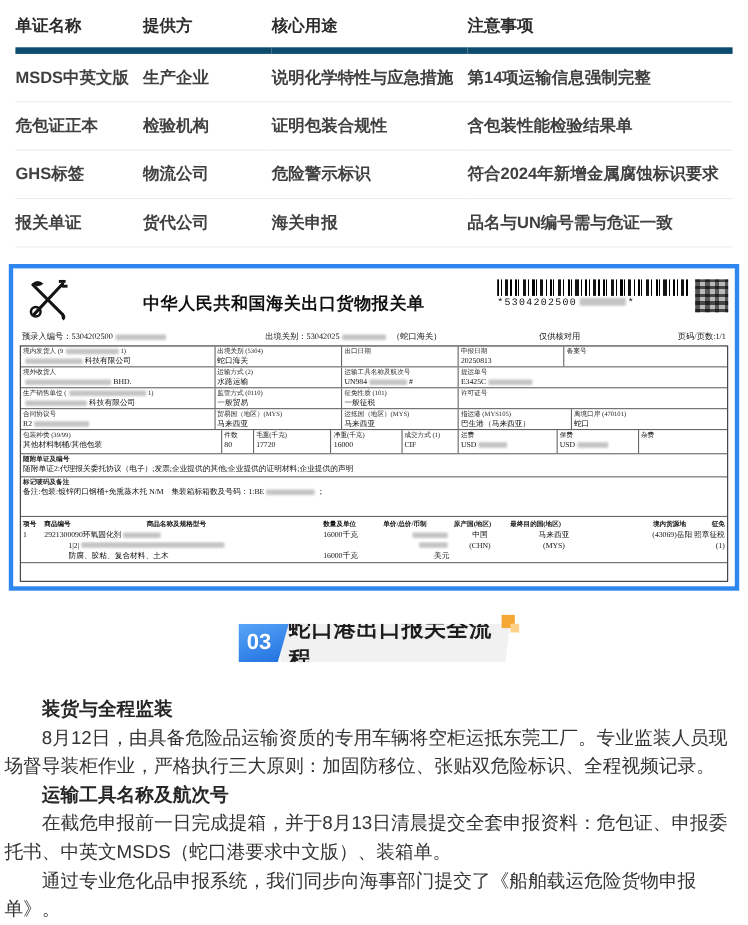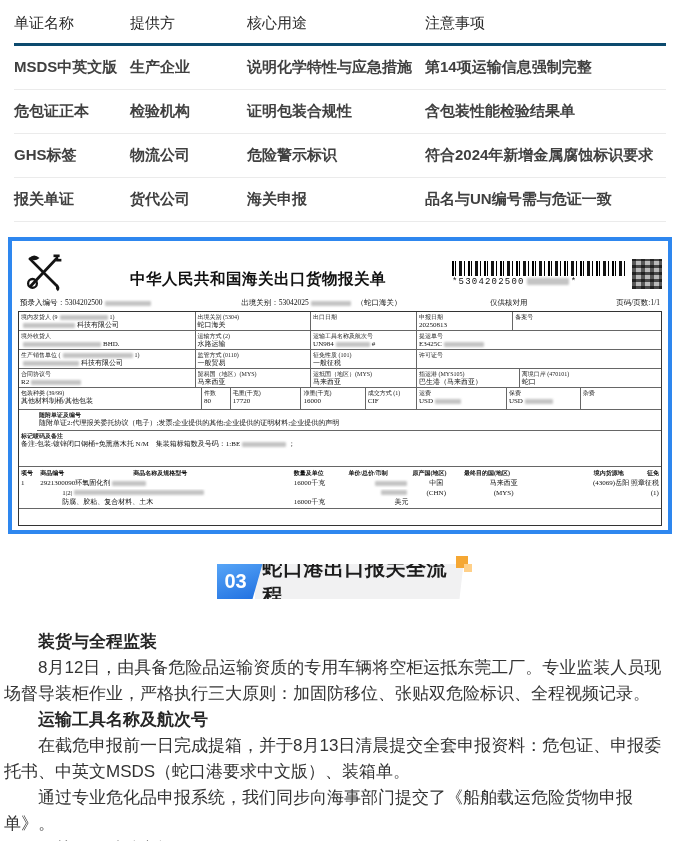--- a/index.html
+++ b/index.html
@@ -5,53 +5,53 @@
   * { box-sizing: border-box; }
   html,body { margin:0; padding:0; }
   body {
     width:680px; height:841px; overflow:hidden; background:#fff;
     font-family:"Liberation Sans", sans-serif;
   }
 
   
   .doc-table { width:652px; margin:6px 14px 0; border-collapse:collapse; table-layout:fixed; }
   .doc-table th {
-    text-align:left; font-size:15px; font-weight:normal; color:#2b2b2b;
-    padding:8px 4px 10px 0; border-bottom:3px solid #0c4a6e;
+    text-align:left; font-size:15px; font-weight:bold; color:#2b2b2b;
+    padding:8px 4px 10px 0; border-bottom:6px solid #0c4a6e;
   }
   .doc-table td {
     font-size:15px; color:#404040; padding:12px 4px 12px 0;
     border-bottom:1px solid #ebebeb; vertical-align:middle;font-weight:bold;
   }
 
   
   .frame {
     margin:15px 8px 0; border:4px solid var(--frame,#2e87ef); background:#fff;
     padding:3px 6px 4px; font-family:"Liberation Serif", serif; color:#111;
   }
-  .fhead { display:flex; align-items:center; height:52px; padding-top:4px; }
+  .fhead { display:flex; align-items:flex-start; height:52px; padding-top:4px; }
   .femblem { width:42px; height:42px; margin-left:4px; flex:0 0 auto; }
   .ftitle { flex:1; text-align:center; font-size:15.5px; font-weight:bold; padding-top:15px; letter-spacing:.5px; white-space:nowrap; }
   .fbar { width:175px; flex:0 0 auto; margin-top:3px; }
   .fbar-stripes { height:15px;
     background:repeating-linear-gradient(90deg,#000 0 2px,#fff 2px 3px,#000 3px 4px,#fff 4px 7px,#141414 7px 10px,#fff 10px 12px,#000 12px 13px,#fff 13px 16px); }
   .fbar-num { font-size:9px; letter-spacing:1.2px; white-space:nowrap; font-family:"Liberation Mono", monospace; margin-top:1px; }
   .fqr { width:30px; height:30px; flex:0 0 auto; margin:3px 0 0 5px;
     background:repeating-linear-gradient(0deg,rgba(70,70,70,.92) 0 3px,rgba(215,215,215,.9) 3px 7px),
                repeating-linear-gradient(90deg,#666 0 4px,#d8d8d8 4px 9px);
     background-blend-mode:multiply; filter:blur(.5px); }
   .fstrip { display:flex; justify-content:space-between; align-items:center; font-size:7.5px; padding:2px 2px 3px; white-space:nowrap; }
 
   .fgrid { border:1px solid #333; }
   .fr { display:flex; border-bottom:1px solid #666; }
   .fc { border-right:1px solid #666; padding:1px 2px; overflow:hidden; }
   .fc:last-child { border-right:none; }
   .fl { font-size:6px; color:#222; white-space:nowrap; line-height:8px; }
   .fv { font-size:7px; white-space:nowrap; line-height:9px; }
-  .h19 { height:19px;font-family:Liberation Serif, serif; } .h22 { height:22px; } .h21 { height:21px;margin-left:18px; } .h36 { height:36px; }
+  .h19 { height:19px;font-family:Liberation Serif, serif; } .h22 { height:22px; } .h21 { height:21px; } .h36 { height:36px; }
   .rd { display:inline-block; height:5px; border-radius:1px; background:#c4c4c4; filter:blur(.8px); vertical-align:middle; margin:0 2px; }
   .rd8 { height:7px; }
   .gh { display:flex; font-size:6px; font-weight:bold; height:12px; border-bottom:none; }
   .gh .fc { border-right:none; padding-top:2px; }
   .gb { border-bottom:1px solid #666; height:30px; }
   .gr { display:flex; font-size:7px; line-height:9.5px; }
   .gr .gc { padding:0 2px; overflow:hidden; white-space:nowrap; }
   .ftail { height:16px; }
 
   

